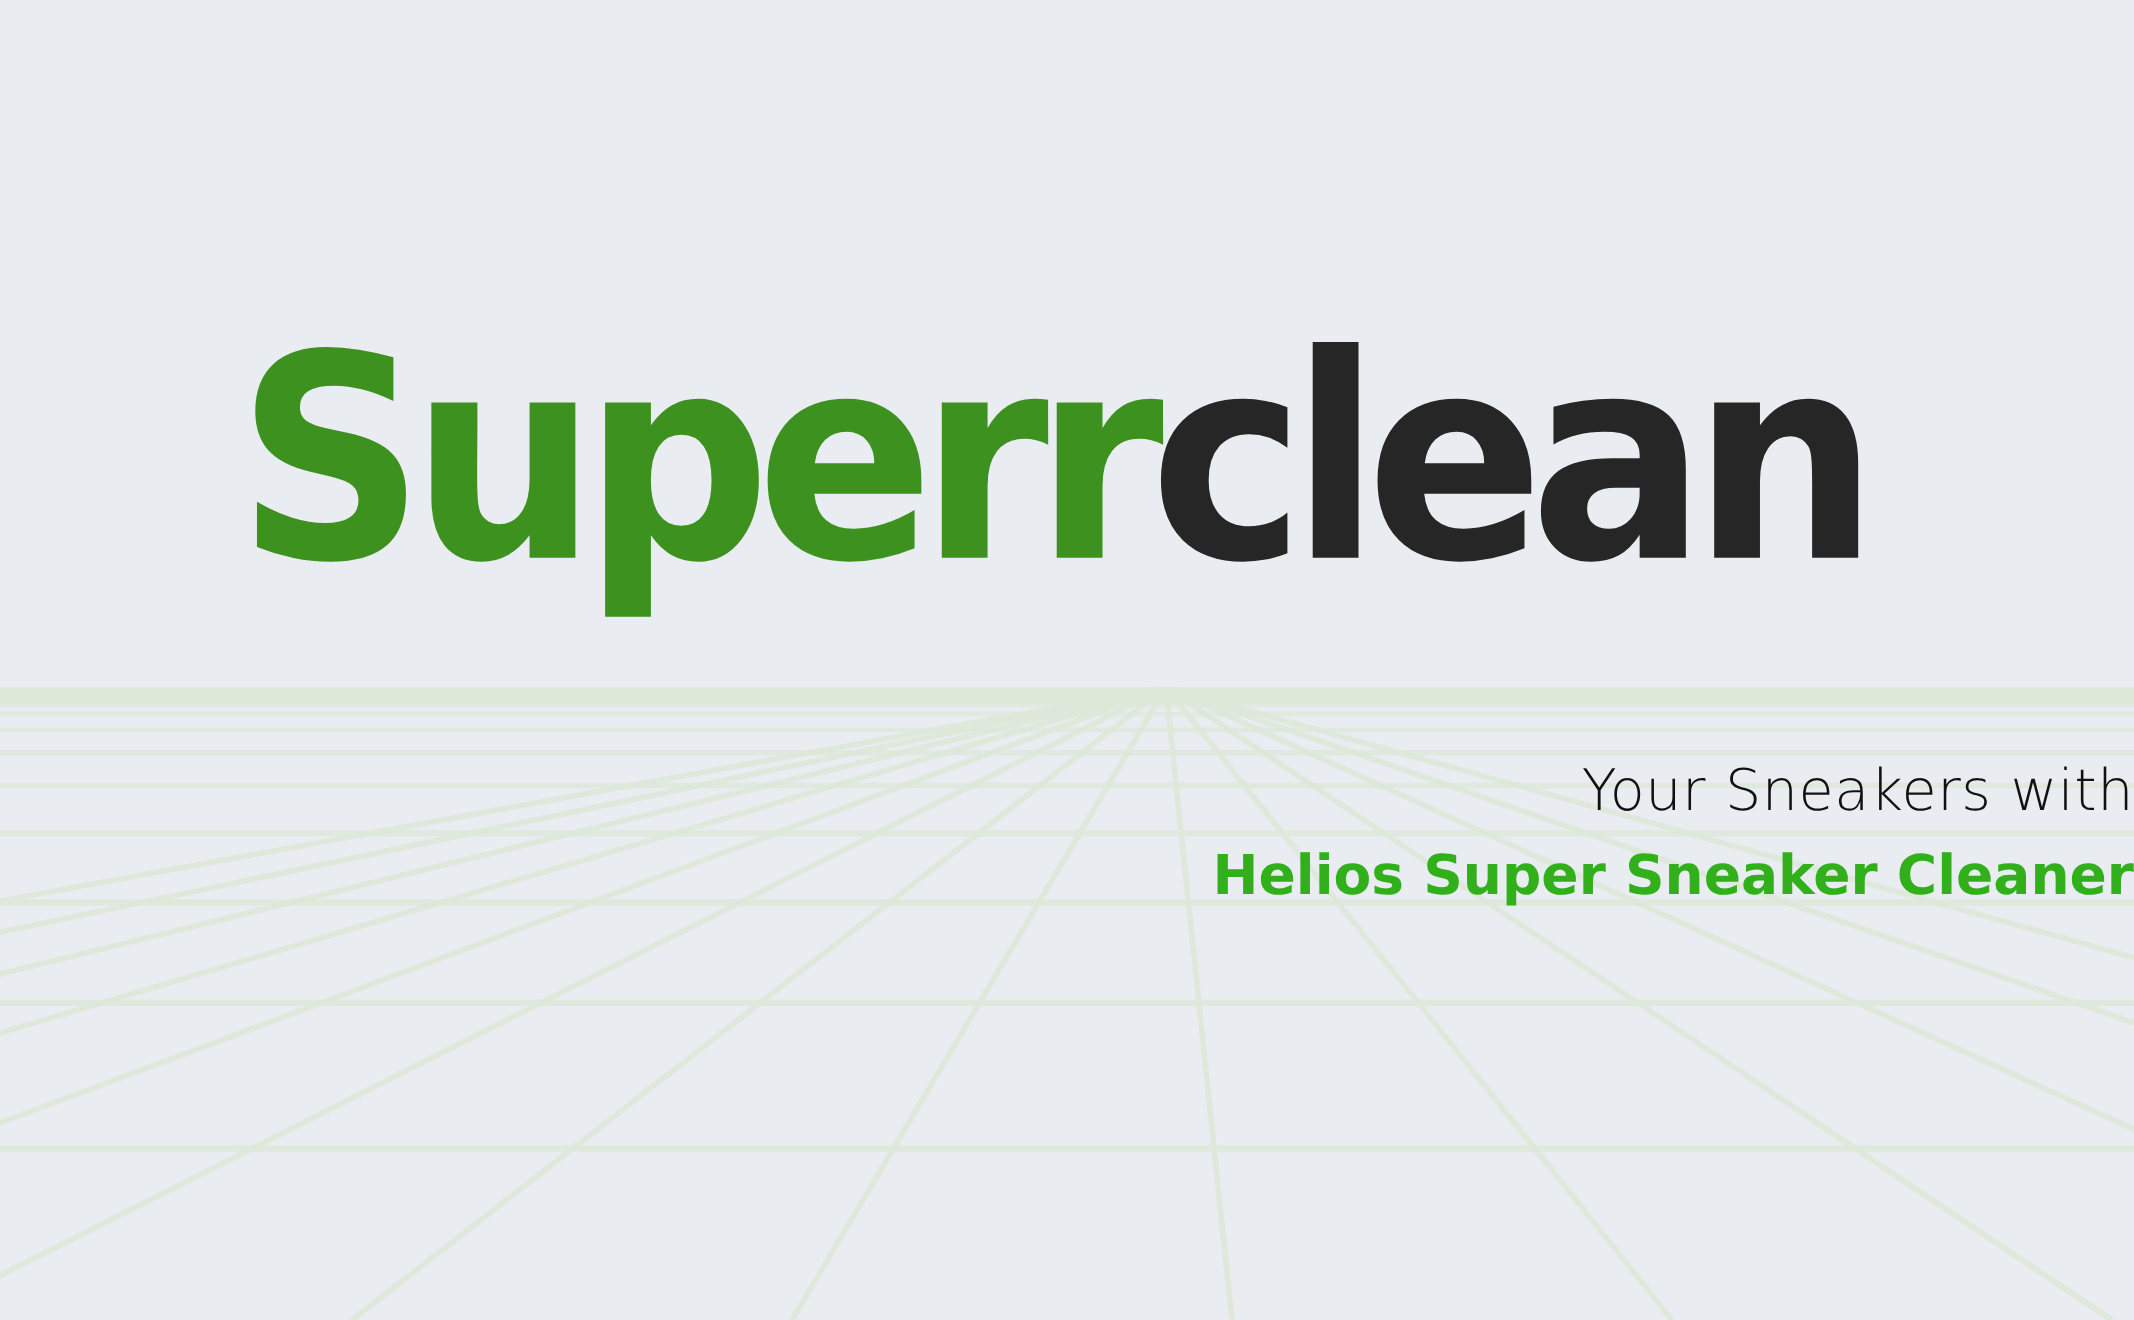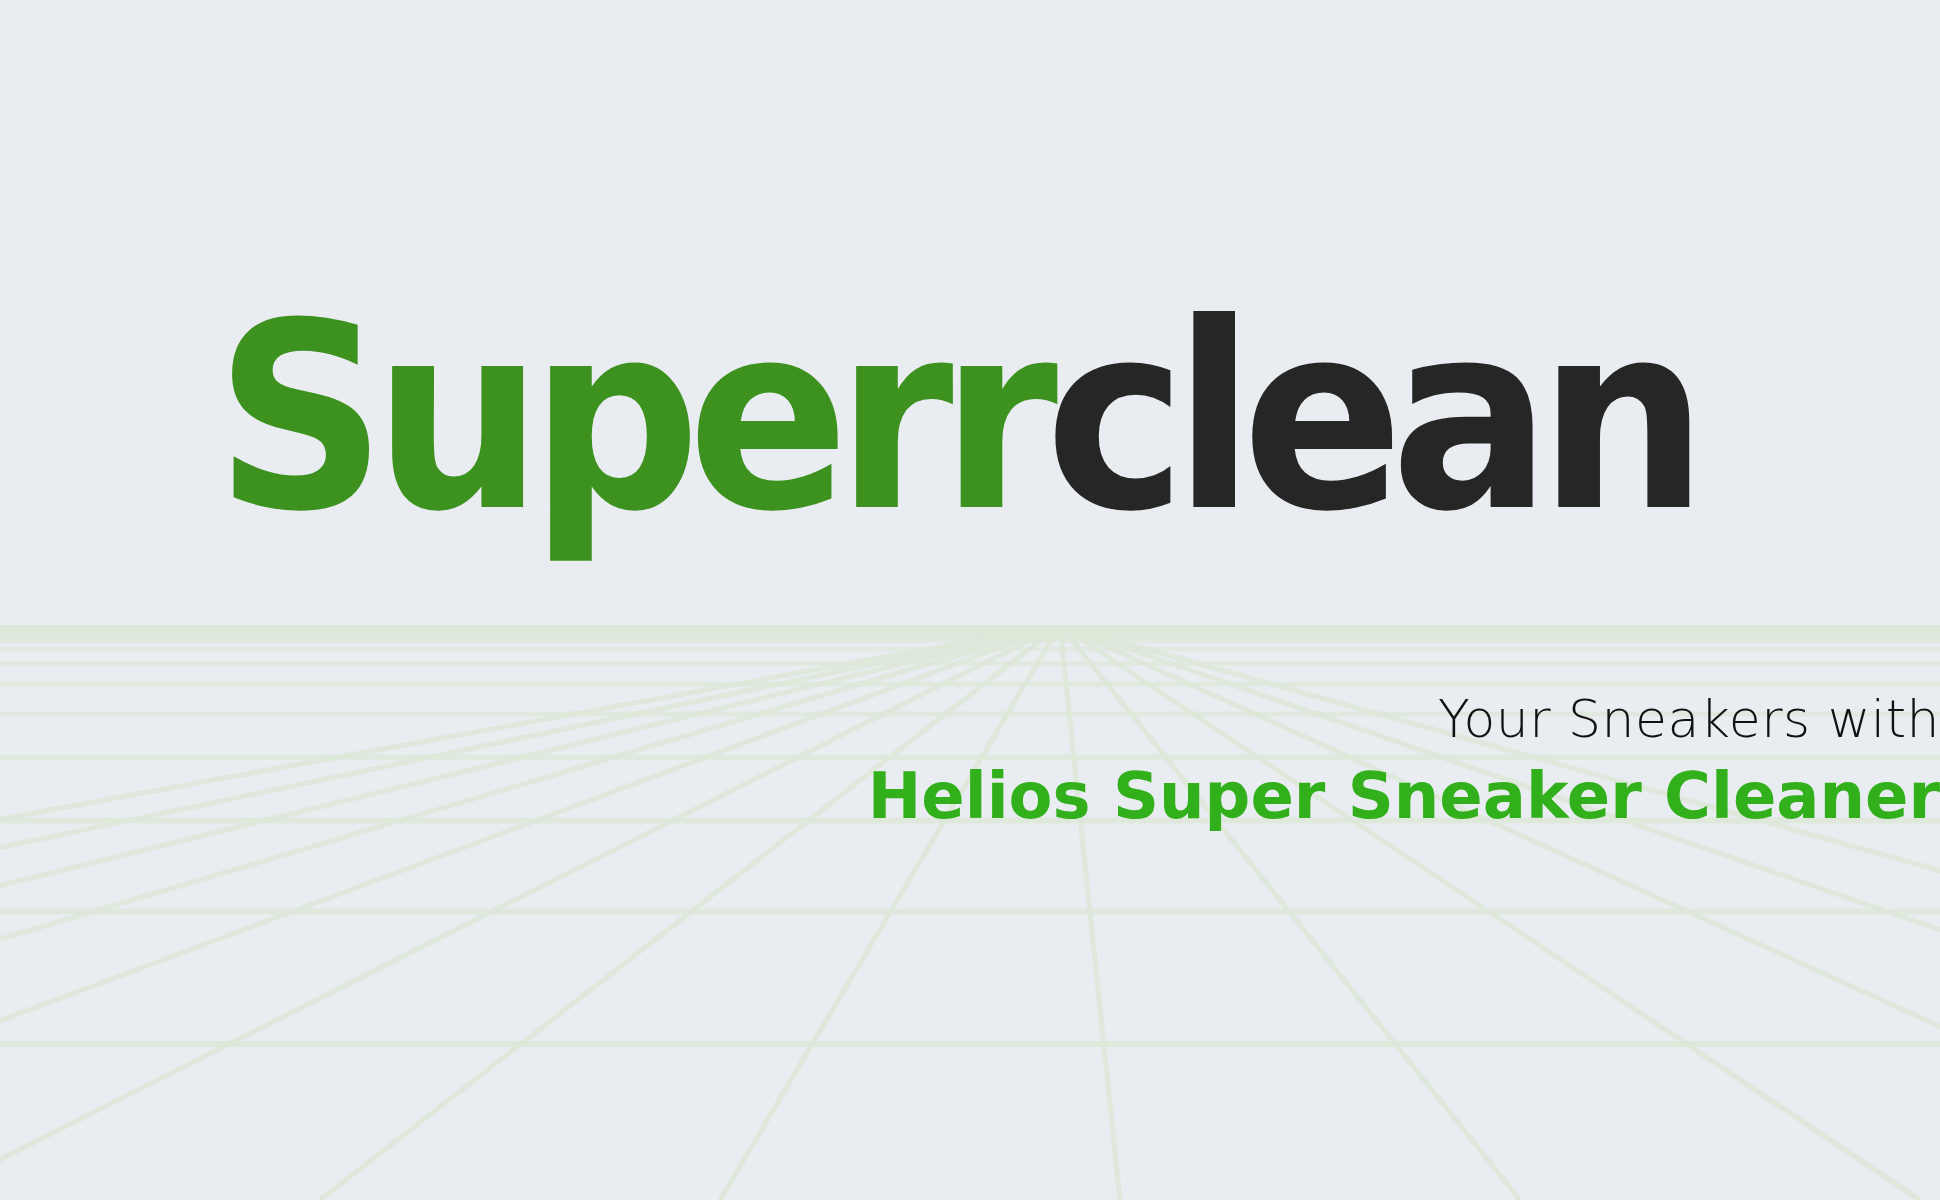--- a/index.html
+++ b/index.html
@@ -86,21 +86,21 @@
     font-weight:300;
     font-size:52px;
     letter-spacing:0.5px;
     color:#111111;
     line-height:78px;
     white-space:nowrap;
   }
   #subtitle-line2 {
     font-family:"DejaVu Sans", sans-serif;
     font-weight:bold;
-    font-size:64px;
+    font-size:50px;
     letter-spacing:0px;
     color:#32b01c;
     line-height:76px;
     white-space:nowrap;
   }
 </style>
 </head>
 <body>
 
 <div id="stage">

